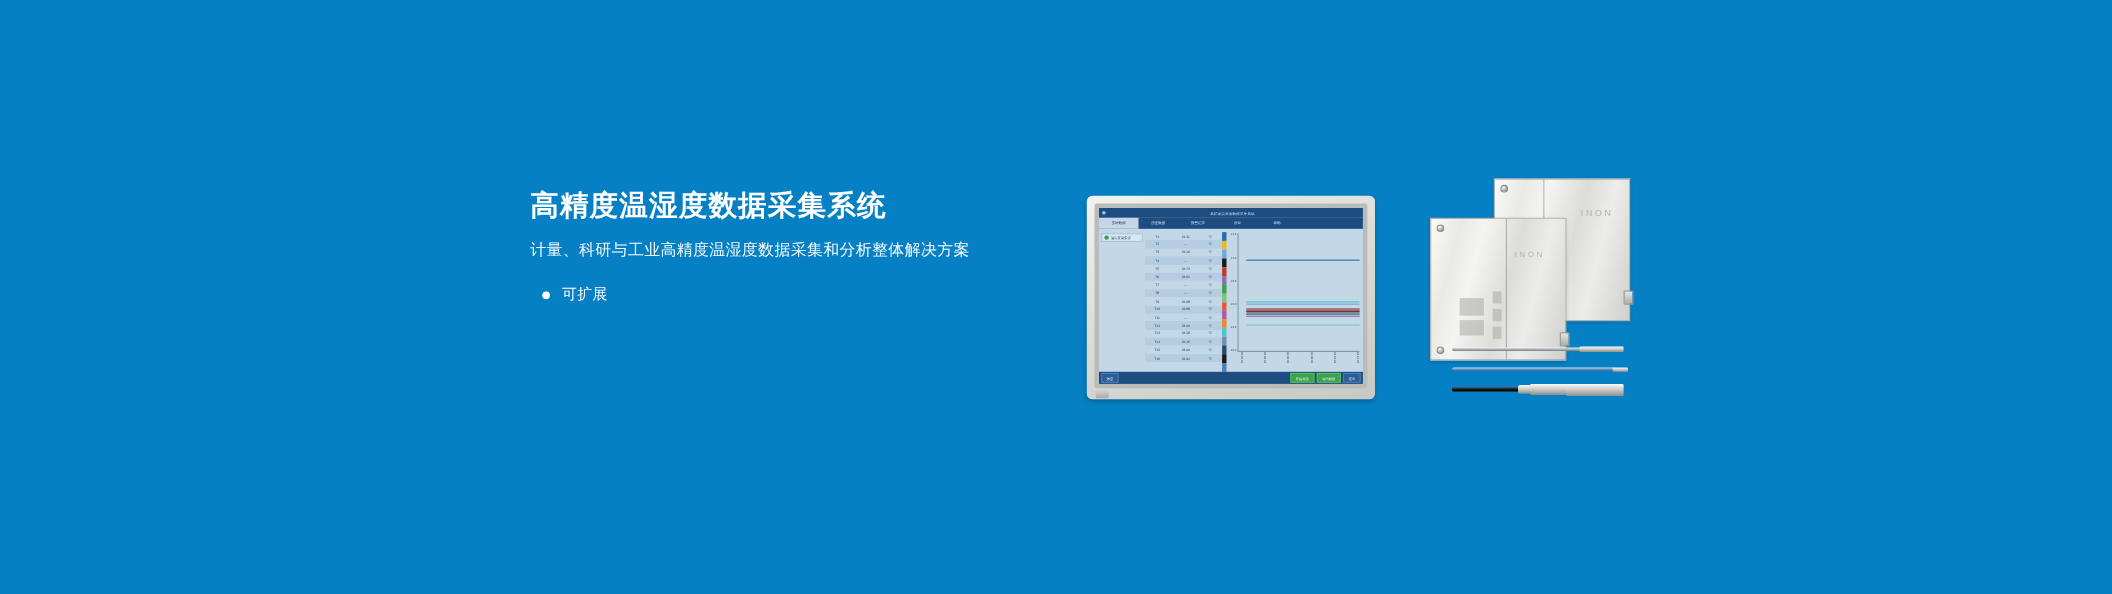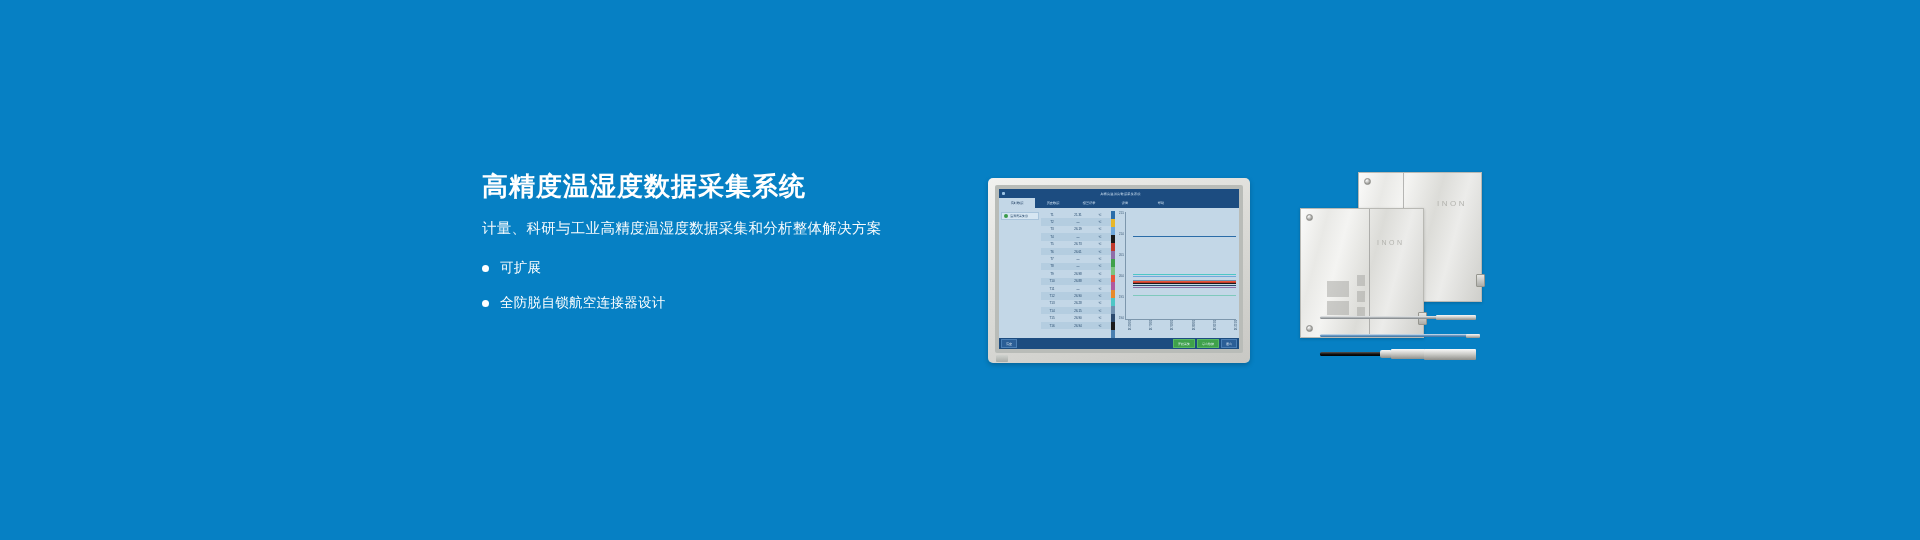--- a/index.html
+++ b/index.html
@@ -39,21 +39,21 @@
     font-size: 14.5px;
     color: #ffffff;
     letter-spacing: 0.3px;
     line-height: 1.3;
     margin: 0 0 22px 0;
     white-space: nowrap;
     opacity: 0.97;
   }
   .bullets {
     list-style: none;
-    margin: 0;
+    margin: 11px;
     padding: 0;
   }
   .bullets li {
     display: flex;
     align-items: center;
     font-size: 13.5px;
     color: #ffffff;
     letter-spacing: 0.3px;
     margin-bottom: 17px;
     white-space: nowrap;
@@ -265,21 +265,21 @@
     padding: 1.5px 4px;
     white-space: nowrap;
   }
   .btn.green { background: #3fa14b; border-color: #57b863; }
   .spacer { flex: 1; }
 
   
   .modules {
     position: absolute;
     left: 1300px;
-    top: 172px;
+    top: 162px;
     width: 190px;
     height: 190px;
   }
   .mod {
     position: absolute;
     background:
       linear-gradient(105deg,
         #fbfbfa 0%, #e9e9e6 18%, #f4f4f2 32%,
         #dcdcd8 55%, #ececea 72%, #cfcfcb 100%);
     border: 0.5px solid #b9b9b4;
@@ -359,24 +359,20 @@
 
 <div class="banner">
 
   <div class="copy">
     <h1 class="headline">高精度温湿度数据采集系统</h1>
     <p class="subhead">计量、科研与工业高精度温湿度数据采集和分析整体解决方案</p>
     <ul class="bullets">
       <li>
         <span class="dot"></span>
         <span>可扩展</span>
-      </li>
-      <li>
-        <span class="dot"></span>
-        <span>全防脱自锁航空连接器设计</span>
       </li>
     </ul>
   </div>
 
   <div class="monitor">
     <div class="bezel-outer"></div>
     <div class="bezel-inner">
       <div class="screen">
 
         <div class="titlebar">

